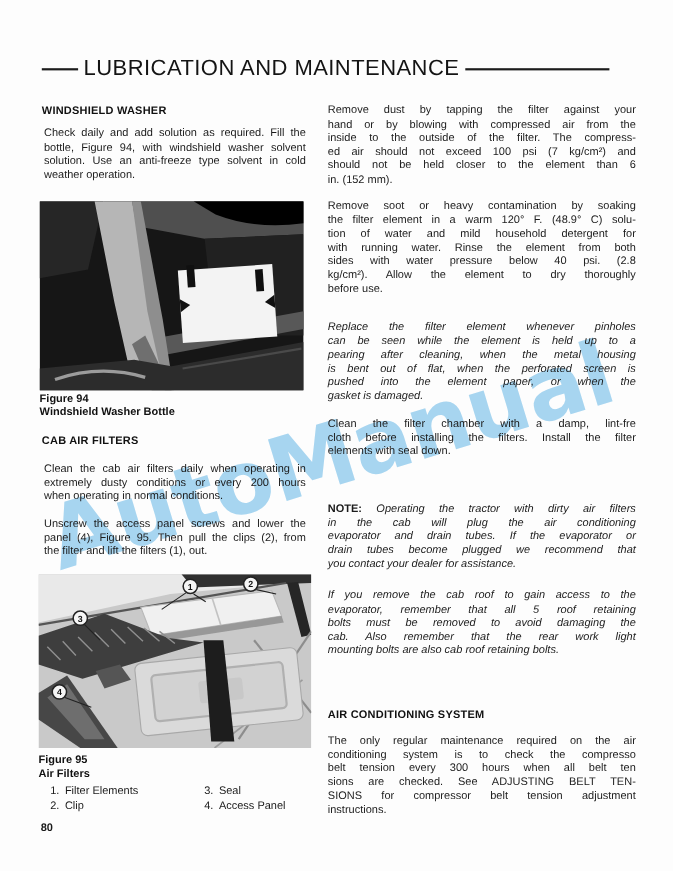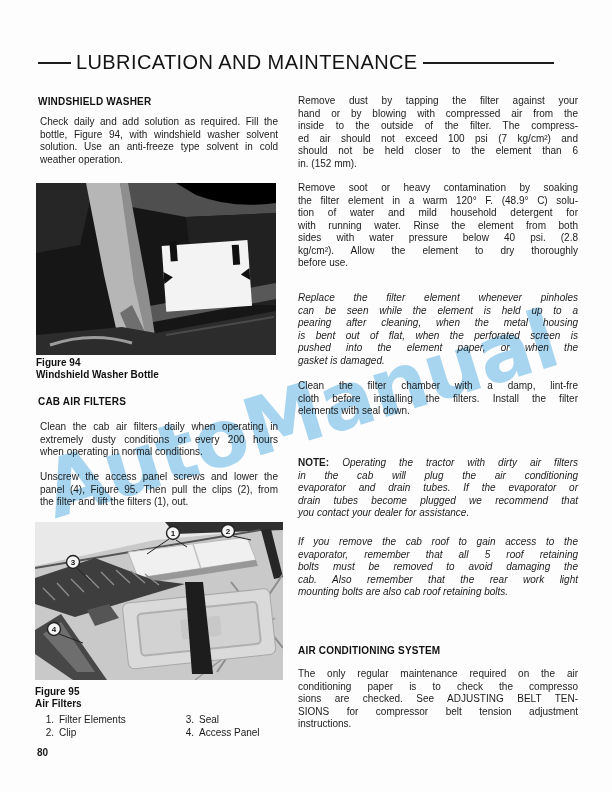--- a/index.html
+++ b/index.html
@@ -237,19 +237,20 @@
       <div class="tline">evaporator, remember that all 5 roof retaining</div>
       <div class="tline">bolts must be removed to avoid damaging the</div>
       <div class="tline">cab. Also remember that the rear work light</div>
       <div class="tline tlast">mounting bolts are also cab roof retaining bolts.</div>
     </div>
 
   <div class="abs h" style="left:298px; top:645px;">AIR CONDITIONING SYSTEM</div>
 
   <div class="abs body-text" style="left:298px; top:668px; width:280px;">
       <div class="tline">The only regular maintenance required on the air</div>
-      <div class="tline">conditioning paper is to check the compresso</div>
+      <div class="tline">conditioning system is to check the compresso</div>
+      <div class="tline">belt tension every 300 hours when all belt ten</div>
       <div class="tline">sions are checked. See ADJUSTING BELT TEN-</div>
       <div class="tline">SIONS for compressor belt tension adjustment</div>
       <div class="tline tlast">instructions.</div>
     </div>
 
 </div>
 
 </body></html>

